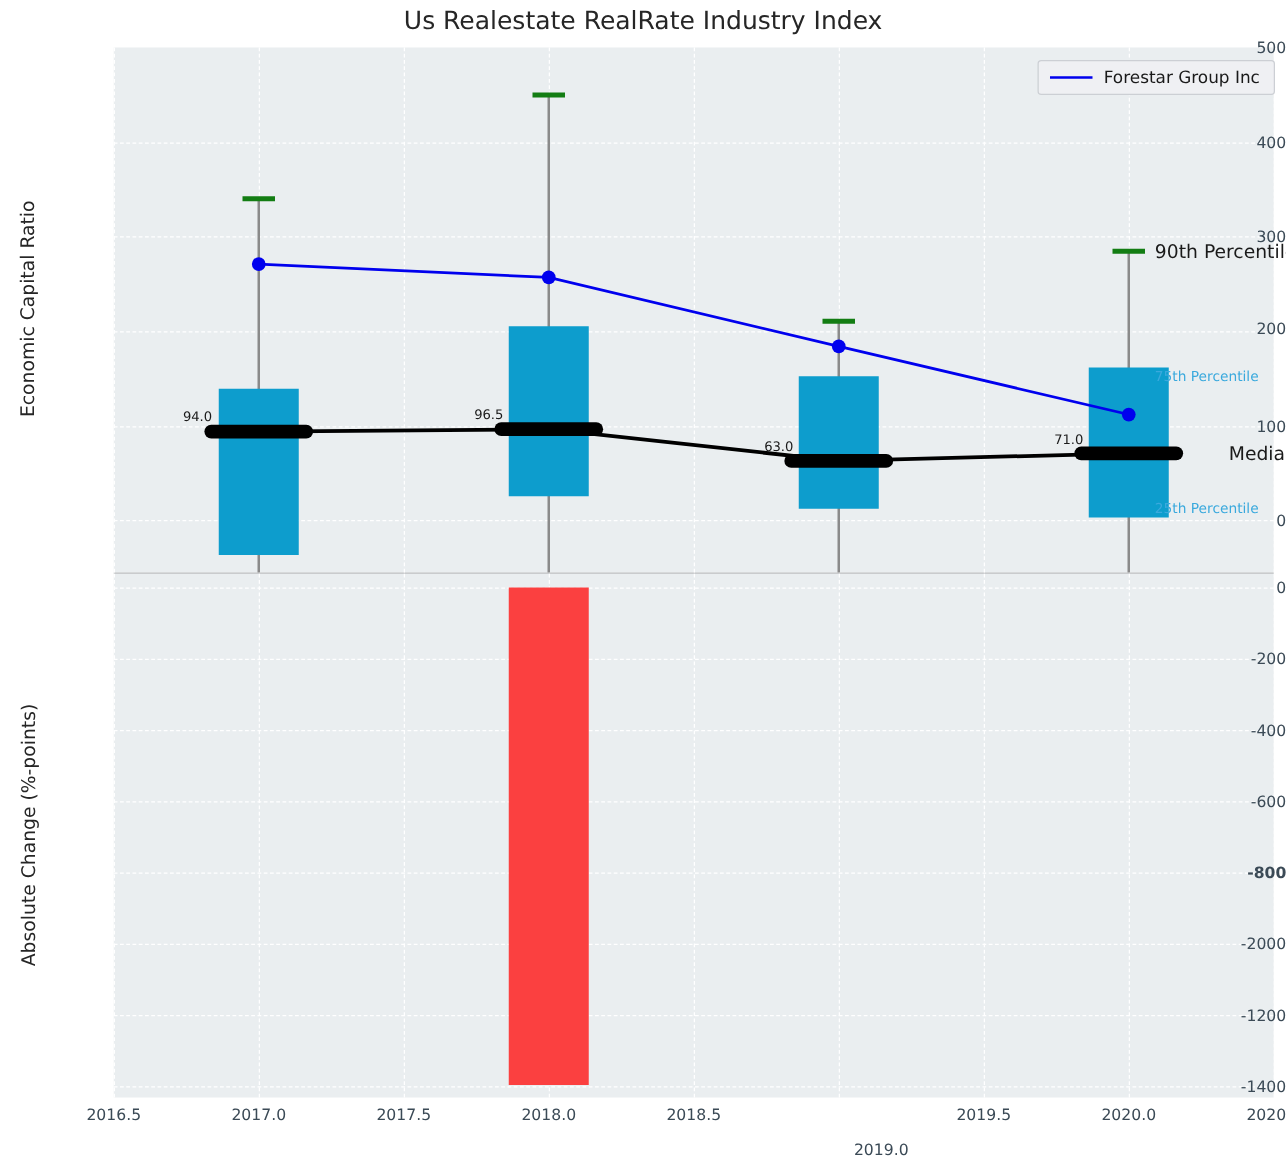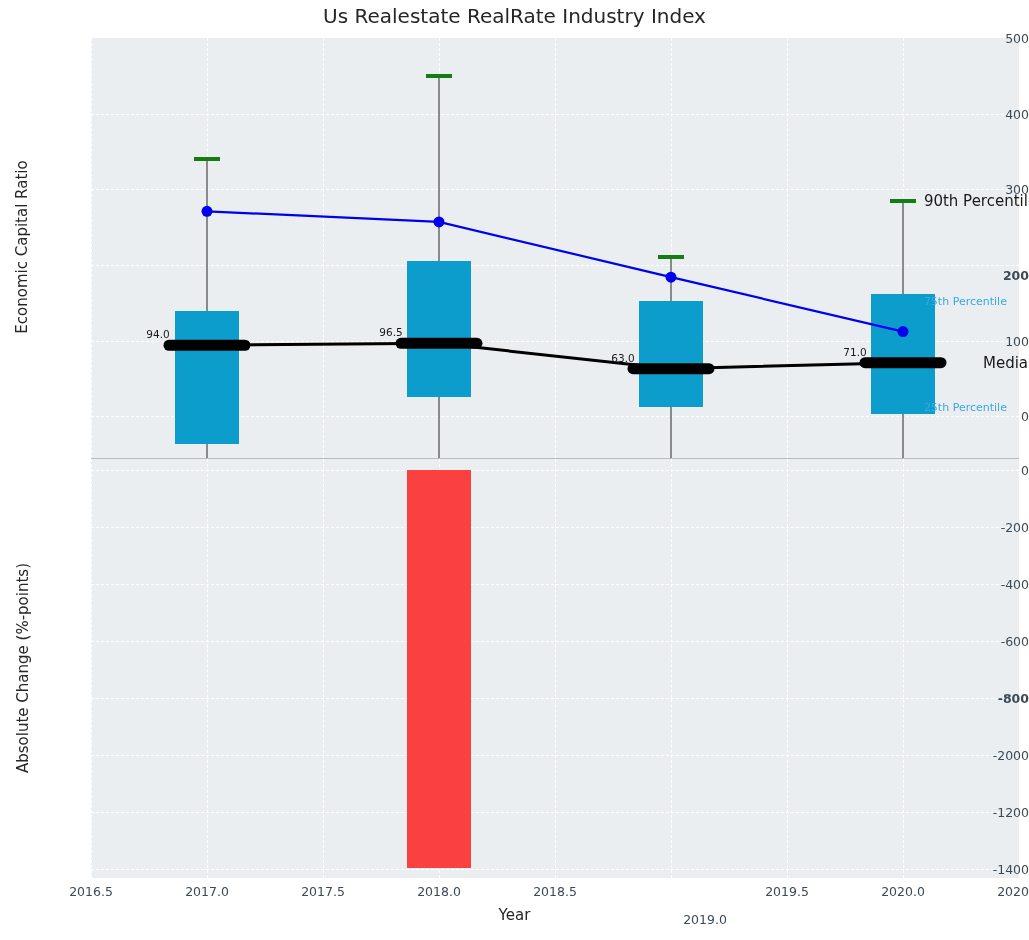--- a/index.html
+++ b/index.html
@@ -214,21 +214,21 @@
       <div class="gridline-h" style="left: 91px; width: 928px; top: 584.415px;"></div>
       <div class="gridline-h" style="left: 91px; width: 928px; top: 641.422px;"></div>
       <div class="gridline-h" style="left: 91px; width: 928px; top: 698.429px;"></div>
       <div class="gridline-h" style="left: 91px; width: 928px; top: 755.435px;"></div>
       <div class="gridline-h" style="left: 91px; width: 928px; top: 812.442px;"></div>
       <div class="gridline-h" style="left: 91px; width: 928px; top: 869.449px;"></div>
     </div>
   <div id="ytick-layer">
       <div class="ytick" style="top: 416.378px;">0</div>
       <div class="ytick" style="top: 340.703px;">100</div>
-      <div class="ytick" style="top: 275px; font-weight: bold;">200</div>
+      <div class="ytick" style="top: 263px;">200</div>
       <div class="ytick" style="top: 189.351px;">300</div>
       <div class="ytick" style="top: 113.676px;">400</div>
       <div class="ytick" style="top: 38px;">500</div>
       <div class="ytick" style="top: 470.401px;">0</div>
       <div class="ytick" style="top: 527.408px;">-200</div>
       <div class="ytick" style="top: 584.415px;">-400</div>
       <div class="ytick" style="top: 641.422px;">-600</div>
       <div class="ytick" style="top: 698.429px; font-weight: bold;">-800</div>
       <div class="ytick" style="top: 755.435px;">-2000</div>
       <div class="ytick" style="top: 812.442px;">-1200</div>
@@ -241,21 +241,20 @@
       <div class="xtick" style="left: 439px;">2018.0</div>
       <div class="xtick" style="left: 555px;">2018.5</div>
       <div class="xtick" style="left: 705px; margin-top: 28px;">2019.0</div>
       <div class="xtick" style="left: 787px;">2019.5</div>
       <div class="xtick" style="left: 903px;">2020.0</div>
       <div class="xtick" style="left: 1019px;">2020.5</div>
     </div>
 
   <div class="axis-label-y" id="ylabel-top">Economic Capital Ratio</div>
   <div class="axis-label-y" id="ylabel-bottom">Absolute Change (%-points)</div>
-  <div class="axis-label-x">Year</div>
 
   <div id="marks-layer">
       <div class="whisker" style="left: 206.2px; top: 159.081px; height: 298.919px;"></div>
       <div class="cap90" style="left: 207px; top: 157.081px;"></div>
       <div class="box" style="left: 207px; top: 311.189px; width: 64px; height: 133.189px;"></div>
       <div class="whisker" style="left: 438.2px; top: 75.8378px; height: 382.162px;"></div>
       <div class="cap90" style="left: 439px; top: 73.8378px;"></div>
       <div class="box" style="left: 439px; top: 261.243px; width: 64px; height: 135.459px;"></div>
       <div class="whisker" style="left: 670.2px; top: 256.703px; height: 201.297px;"></div>
       <div class="cap90" style="left: 671px; top: 254.703px;"></div>
@@ -283,14 +282,18 @@
       <div class="median-value-label" style="left: 158px; top: 340.243px;">94.0</div>
       <div class="median-value-label" style="left: 391px; top: 338.351px;">96.5</div>
       <div class="median-value-label" style="left: 623px; top: 363.703px;">63.0</div>
       <div class="median-value-label" style="left: 855px; top: 357.649px;">71.0</div>
       <div class="annot dark" style="left: 923.88px; top: 200.703px;">90th Percentile</div>
       <div class="annot light" style="left: 923.88px; top: 301.351px;">75th Percentile</div>
       <div class="annot dark" style="left: 983px; top: 362.649px;">Median</div>
       <div class="annot light" style="left: 923.88px; top: 406.541px;">25th Percentile</div>
     </div>
 
+  <div class="legend">
+    <span class="legend-swatch"></span>
+    <span class="legend-text">Forestar Group Inc</span>
+  </div>
 
 </div>
 
 </body></html>

